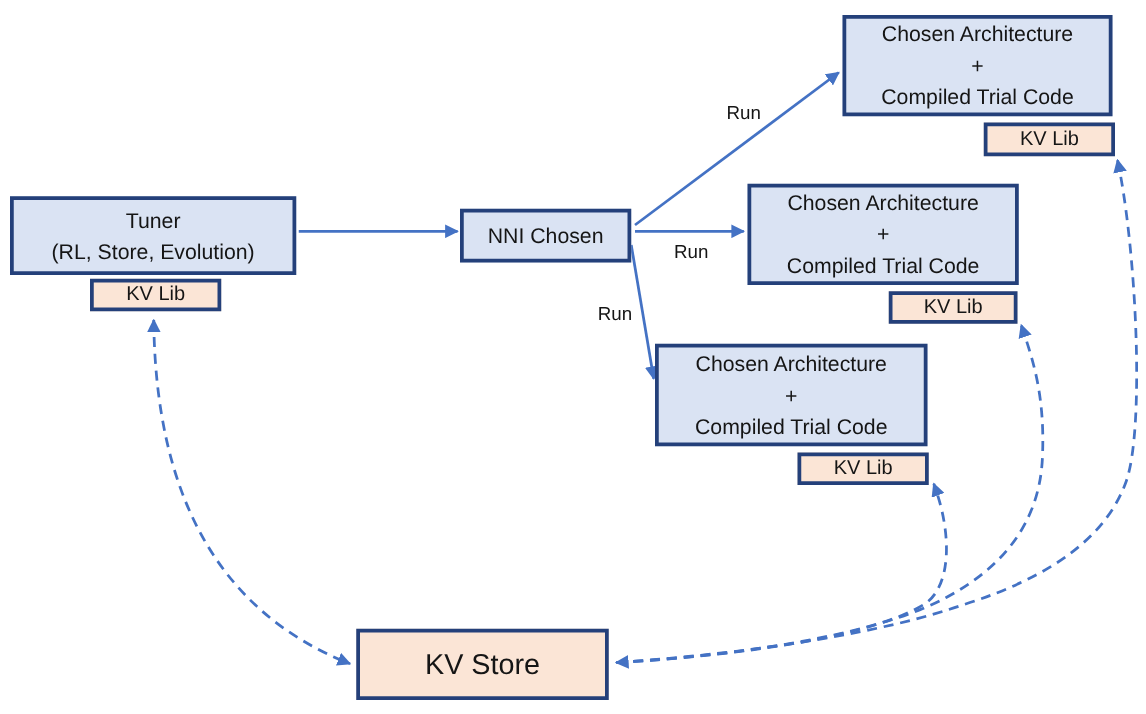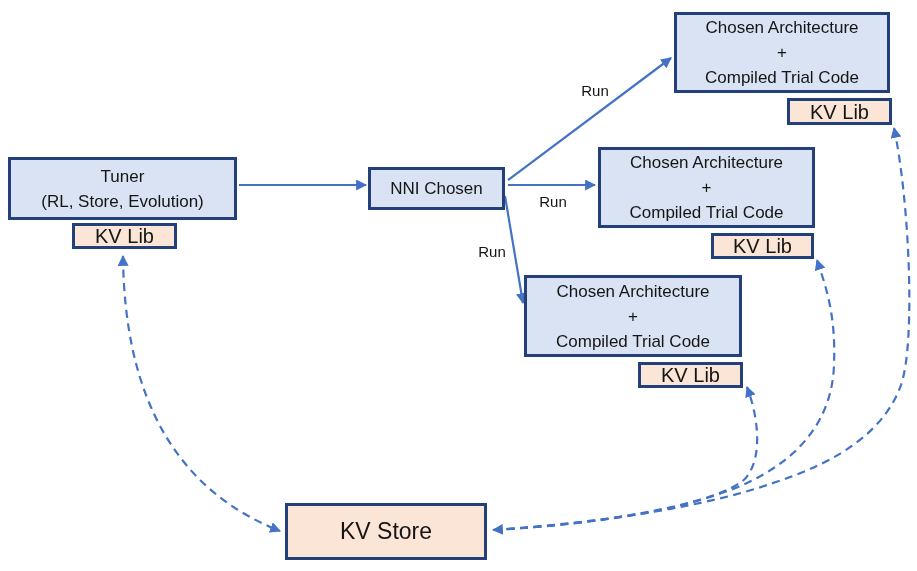--- a/index.html
+++ b/index.html
@@ -17,21 +17,21 @@
   .edge.dashed{stroke-dasharray:8 5.5;}
   .arrowhead{fill:var(--arrow);}
   .node{
     position:absolute;display:flex;flex-direction:column;
     align-items:center;justify-content:center;text-align:right;
     border:3px solid var(--box-border);color:var(--text);
   }
   .blue{background:var(--box-fill-blue);}
   .peach{background:var(--box-fill-peach);}
   .node .ln{display:block;line-height:25px;font-size:17px;}
-  .node.small .ln{font-size:20px;line-height:18px;}
+  .node.small .ln{font-size:16px;line-height:18px;}
   .kvstore .ln{font-size:23px;}
   .edge-label{
     position:absolute;color:var(--text);font-size:15px;line-height:17px;
     text-align:center;white-space:nowrap;
   }
 </style>
 </head>
 <body>
 
 <div id="canvas">

